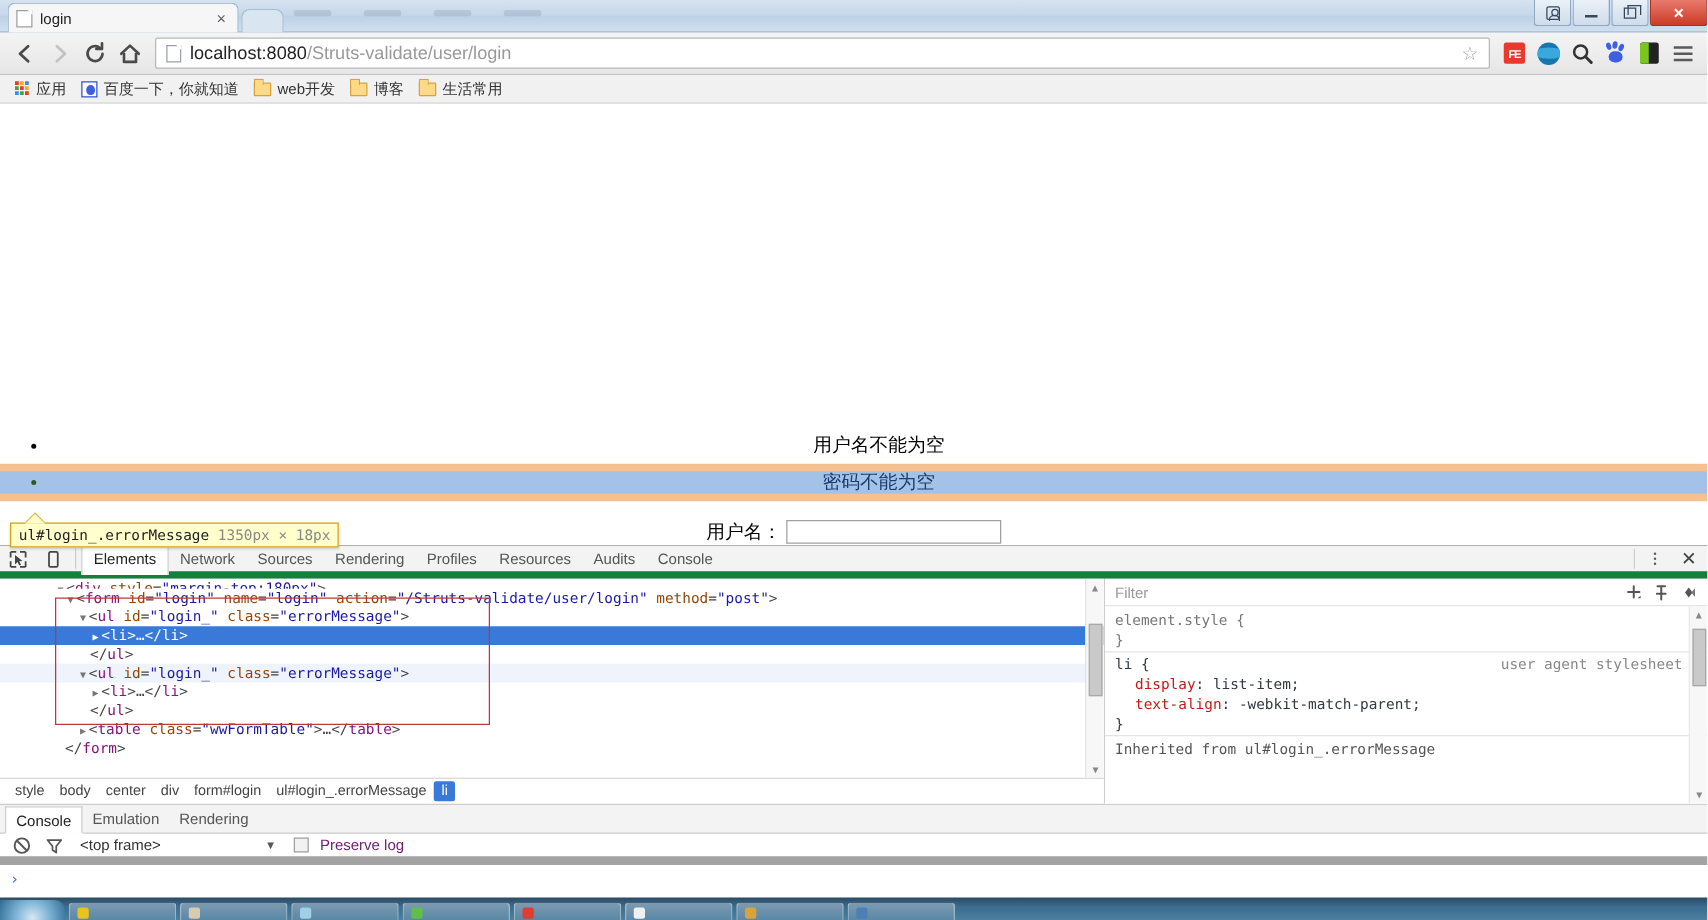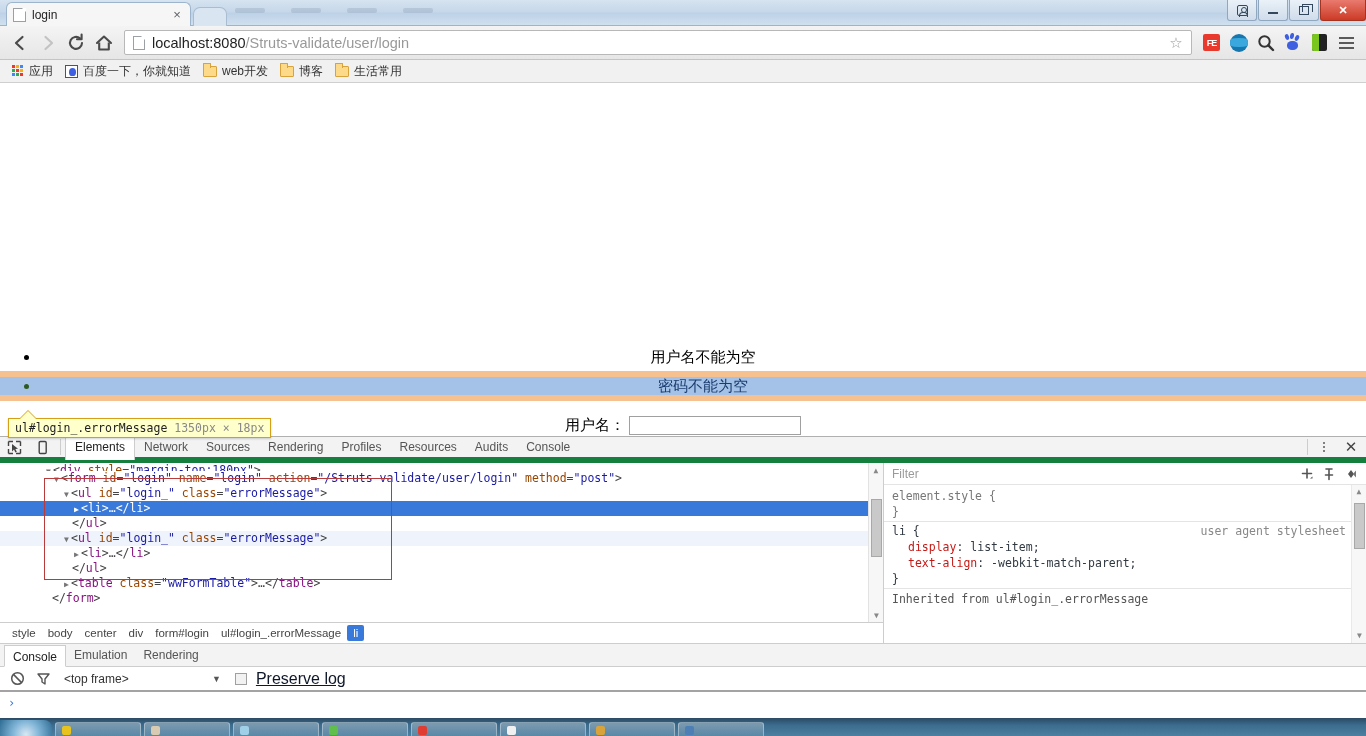--- a/index.html
+++ b/index.html
@@ -307,26 +307,26 @@
   .st-scroll { position:absolute; right:0; top:0; width:15px; height:100%; background:#f7f7f7; border-left:1px solid #e9e9e9;}
 
   
   .drawer {
     flex: 0 0 auto; border-top: 1px solid #cdcdcd; background: #fff;
     height: 75px; display:flex; flex-direction:column;
   }
   .drawer-tabs { height: 23px; display:flex; align-items:flex-end; background:#f3f3f3; border-bottom:1px solid #cdcdcd; padding-left:4px;}
   .dw-tab { padding: 0 8px; height:22px; line-height:22px; color:#555; cursor:pointer; font-size:12px;}
   .dw-tab.active { background:#fff; border:1px solid #cdcdcd; border-bottom-color:#fff; color:#222; margin-bottom:-1px;}
-  .console-toolbar { height: 25px; display:flex; align-items:center; padding:0 6px; border-bottom:2px solid #a3a3a3; gap:4px;}
+  .console-toolbar { height: 25px; display:flex; align-items:center; padding:0 6px; border-bottom:7px solid #a3a3a3; gap:4px;}
   .ct-icon { width:22px; height:22px; display:flex; align-items:center; justify-content:center; cursor:pointer; color:#555;}
   .ct-frame { font-size:12px; color:#333; padding-left:6px; width:150px;}
   .ct-caret { color:#555; font-size:9px; cursor:pointer; margin-right:10px;}
   .ct-check { width:12px; height:12px; border:1px solid #a0a0a0; background:#f2f2f2; display:inline-block; vertical-align:middle; margin-right:5px;}
-  .ct-label { font-size:16px; color:#0f172a;text-decoration:underline; }
+  .ct-label { font-size:12px; color:#701a75; }
   .console-body { flex:1 1 auto; padding:4px 8px; color:#3879d9; font-size:12px; font-family:"DejaVu Sans Mono", monospace;}
 
   
   .taskbar {
     position: absolute; left: 0; bottom: 0; width: 1366px; height: 18px;
     background: linear-gradient(to bottom, #2b4a63 0%, #3c6c8e 40%, #4c7fa0 100%);
     display: flex; align-items: flex-end; overflow: hidden;
   }
   .tb-start { width: 52px; height: 16px; border-radius: 0 8px 0 0; background: radial-gradient(circle at 50% 90%, #d8e8f3 0%, #7fb4d6 45%, #2e6b93 100%);}
   .tb-item { width: 86px; height: 14px; margin-left: 3px; border: 1px solid rgba(255,255,255,.35); border-bottom:none; border-radius:3px 3px 0 0;

